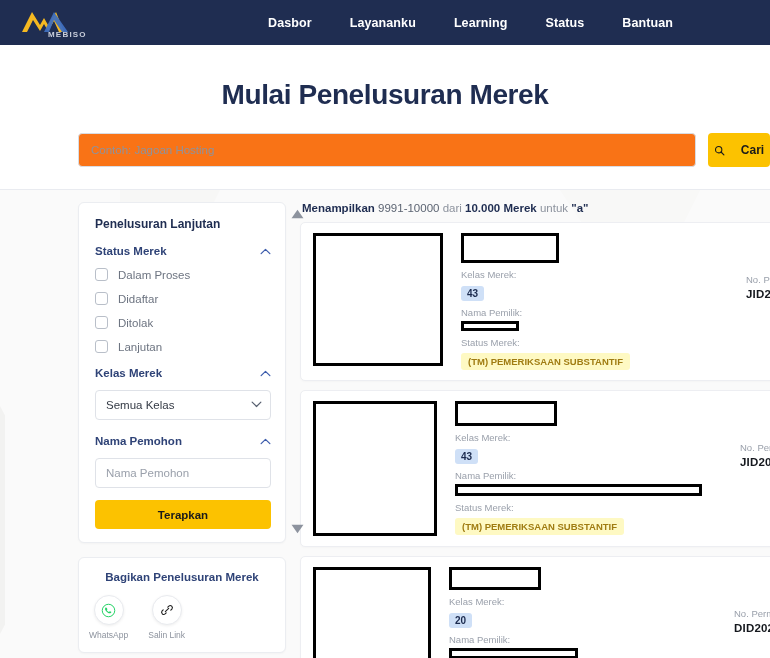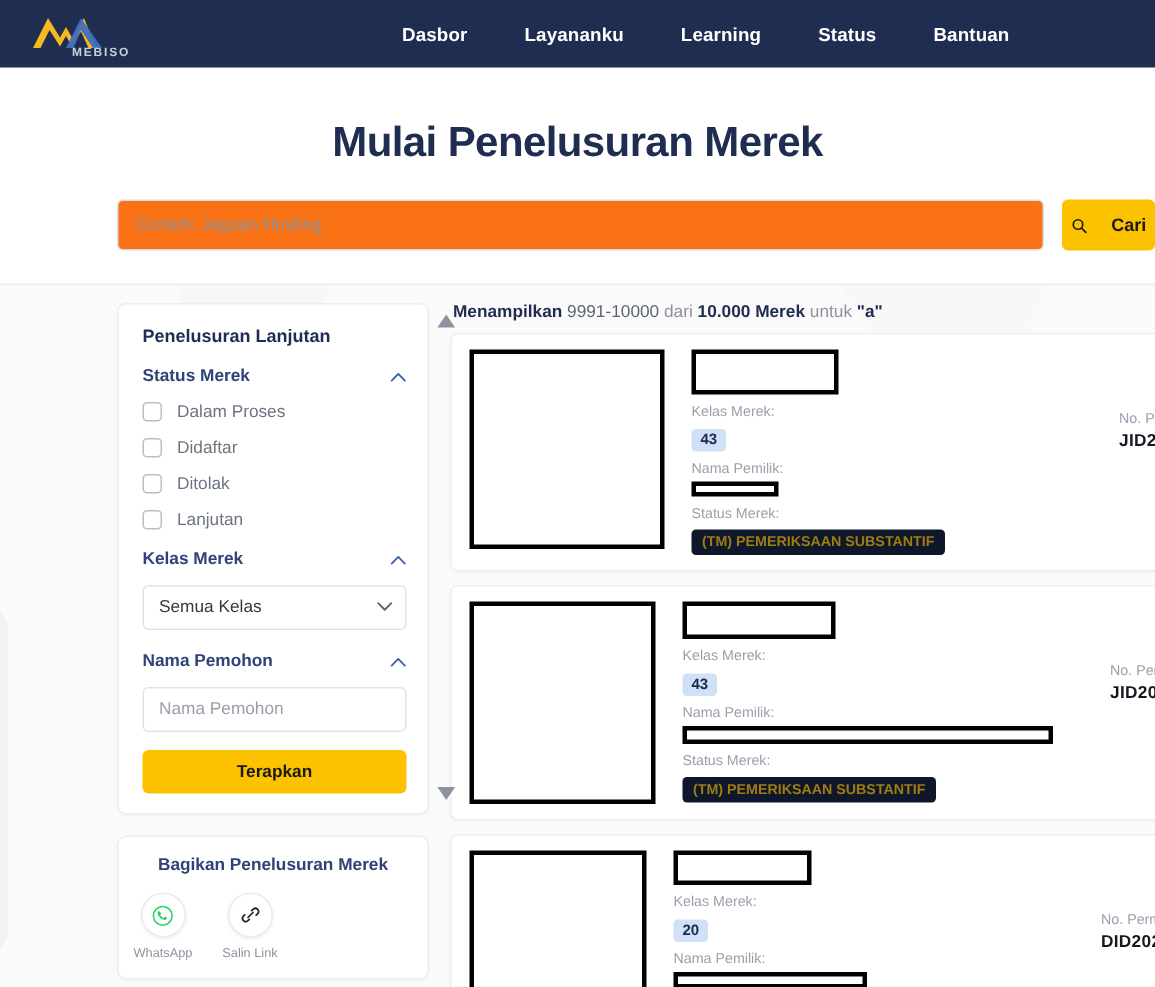--- a/index.html
+++ b/index.html
@@ -257,21 +257,21 @@
     display: inline-block;
     background: #cfe0f7;
     color: #1b2a4e;
     font-size: 10px;
     font-weight: bold;
     padding: 2px 6px;
     border-radius: 3px;
   }
   .status-badge {
     display: inline-block;
-    background: #0f172a;
+    background: #fef9c3;
     color: #a07c12;
     font-size: 9.5px;
     font-weight: bold;
     padding: 3px 7px;
     border-radius: 3px;
     white-space: nowrap;
   }
   .perm-label { font-size: 9.5px; color: #9aa0ab; margin-bottom: 3px; }
   .perm-val { font-size: 11.5px; font-weight: bold; color: #15181e; letter-spacing: .2px; }
 </style>

